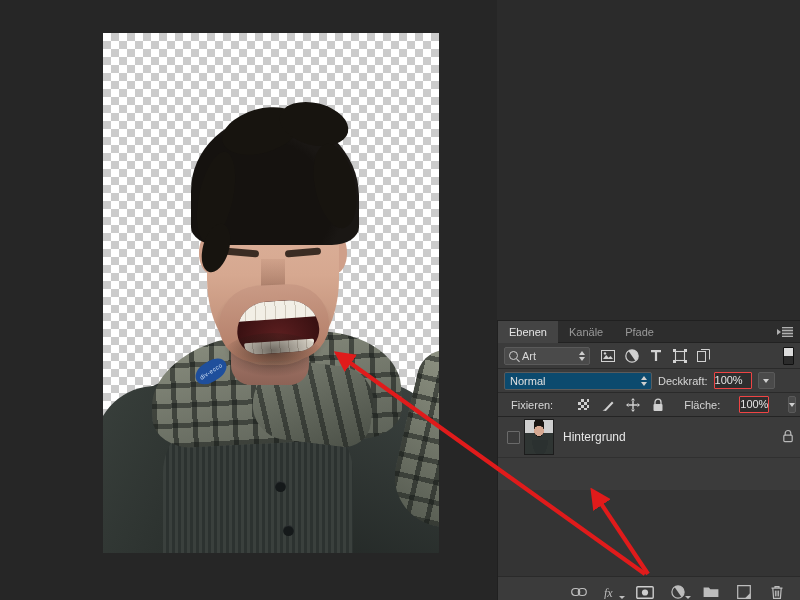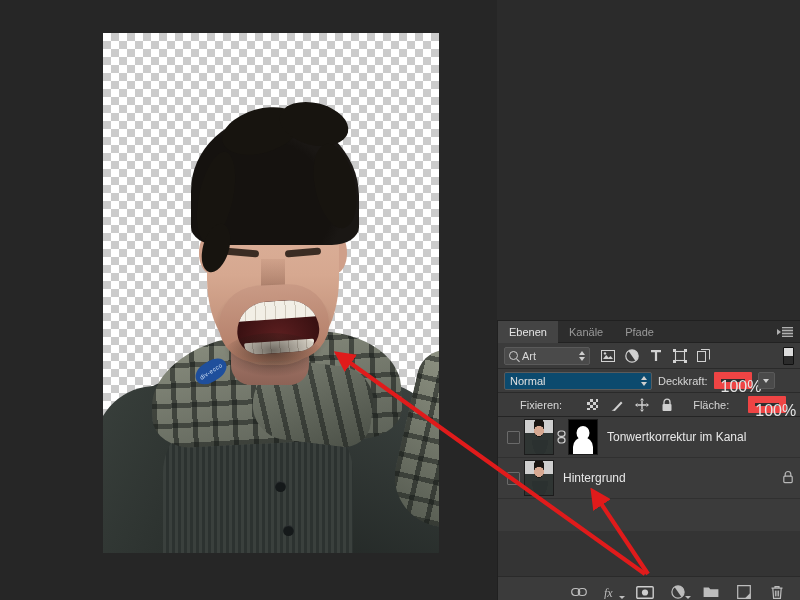--- a/index.html
+++ b/index.html
@@ -227,33 +227,33 @@
     height:24px; background:#3b3b3b; display:flex; align-items:center;
     padding:0 6px; gap:6px; border-bottom:1px solid #2a2a2a;
   }
   .blend-select{
     width:148px; height:18px; background:#0c4a6e; border:1px solid #5a5a5a;
     border-radius:2px; position:relative; color:#e0e0e0; font-size:11px;
     padding:2px 16px 0 5px;
   }
   .lbl{ color:#d6d6d6; font-size:11px; white-space:nowrap; }
   .num-field{
-    width:38px; height:17px; background:#2e2e2e; border:7px solid #ef4444;
-    color:#e4e4e4; font-size:16px; text-align:center; line-height:15px;
+    width:38px; height:17px; background:#2e2e2e; border:1px solid #ef4444;
+    color:#e4e4e4; font-size:11px; text-align:left; line-height:15px;
     border-radius:1px;
   }
   .num-drop{
     width:17px;height:17px;background:#4a4a4a;border:1px solid #5a5a5a;
     border-radius:2px; display:flex;align-items:center;justify-content:center;
   }
   .num-drop i{width:0;height:0;border-left:3.5px solid transparent;border-right:3.5px solid transparent;border-top:4px solid #d0d0d0;}
 
   .lock-row{
     height:24px; background:#3b3b3b; display:flex; align-items:center;
-    padding:0 22px; gap:19px; border-bottom:1px solid #242424;
+    padding:0 13px; gap:19px; border-bottom:1px solid #242424;
   }
   .lock-icons{ display:flex; align-items:center; gap:11px; margin-left:4px;}
   .li{ width:14px;height:14px;display:flex;align-items:center;justify-content:center;color:#d0d0d0;}
   .checker-ico{
     width:11px;height:11px;
     background-image:linear-gradient(45deg,#cfcfcf 25%,transparent 25%,transparent 75%,#cfcfcf 75%,#cfcfcf),
                      linear-gradient(45deg,#cfcfcf 25%,transparent 25%,transparent 75%,#cfcfcf 75%,#cfcfcf);
     background-size:6px 6px; background-position:0 0,3px 3px; background-color:#3b3b3b;
   }
 
@@ -466,37 +466,20 @@
     </span>
     <span class="lbl" style="margin-left:auto">Fläche:</span>
     <span class="num-field">100%</span>
     <span class="num-drop">
         <i></i>
       </span>
   </div>
 
   <div class="layer-list">
 
-    <div class="layer-row">
-      <span class="eye-cell">
-        <span class="eye-box"></span>
-      </span>
-      <span class="thumb photo"></span>
-      <span class="link-ico">
-        <svg width="11" height="14" viewBox="0 0 11 14">
-            <rect x="2" y="1" width="7" height="5.4" rx="2.7" fill="none" stroke="#cfcfcf" stroke-width="1.2"></rect>
-            <rect x="2" y="7.6" width="7" height="5.4" rx="2.7" fill="none" stroke="#cfcfcf" stroke-width="1.2"></rect>
-          </svg>
-      </span>
-      <span class="mask-thumb">
-        <span class="silhouette"></span>
-          <span class="silhouette-head"></span>
-      </span>
-      <span class="layer-name">Tonwertkorrektur im Kanal</span>
-    </div>
 
 
     <div class="layer-row">
       <span class="eye-cell">
         <span class="eye-box"></span>
       </span>
       <span class="thumb photo"></span>
       <span class="layer-name">Hintergrund</span>
       <span class="lock-badge">
         <svg width="12" height="14" viewBox="0 0 12 14">

